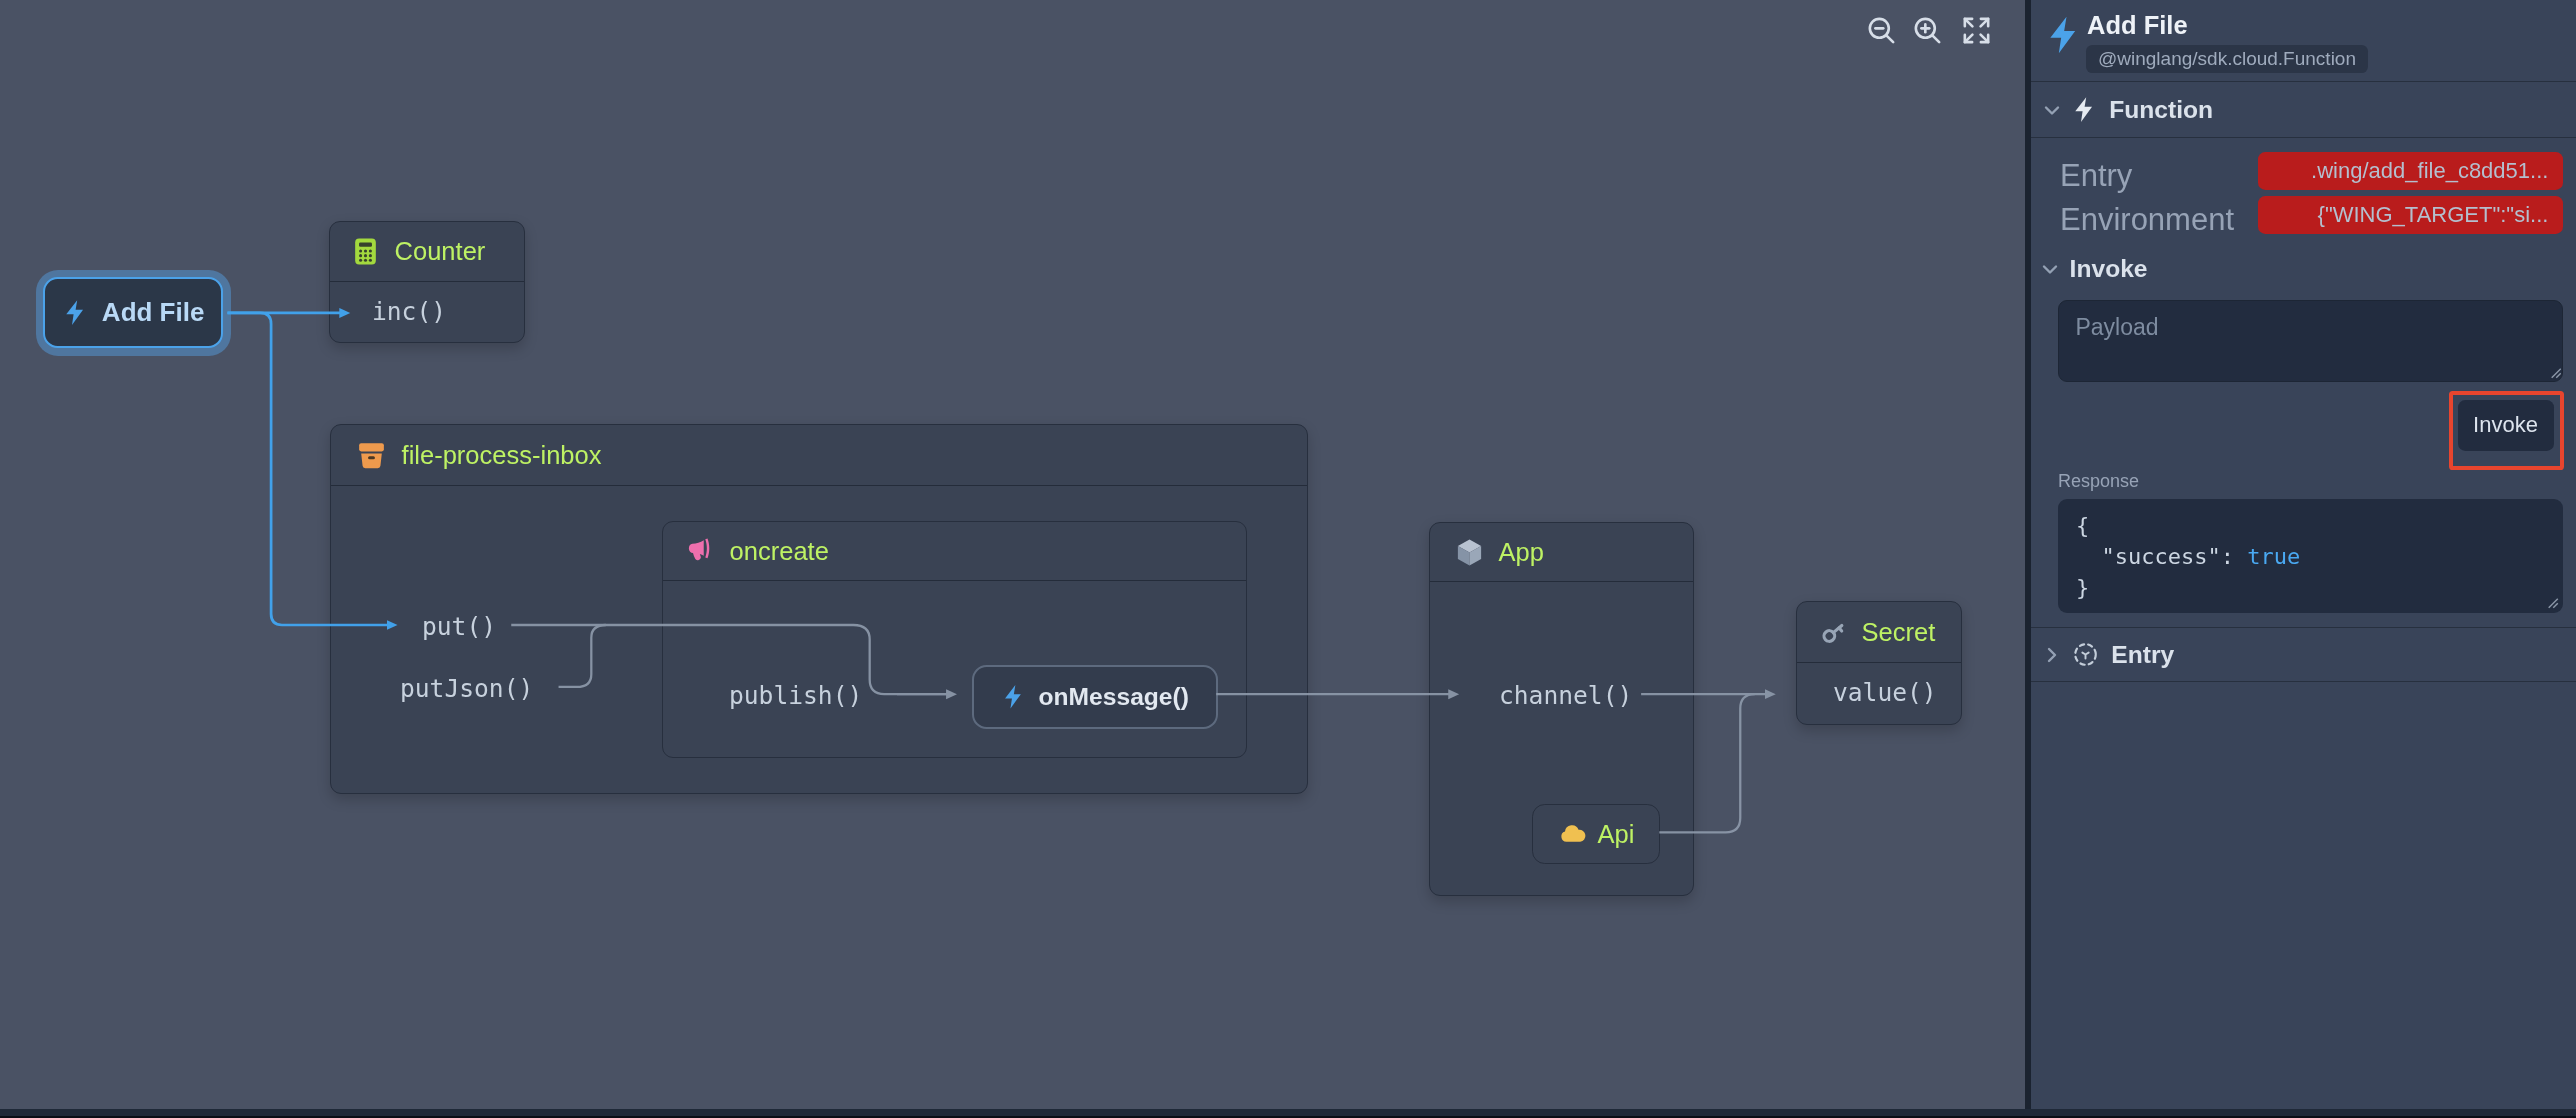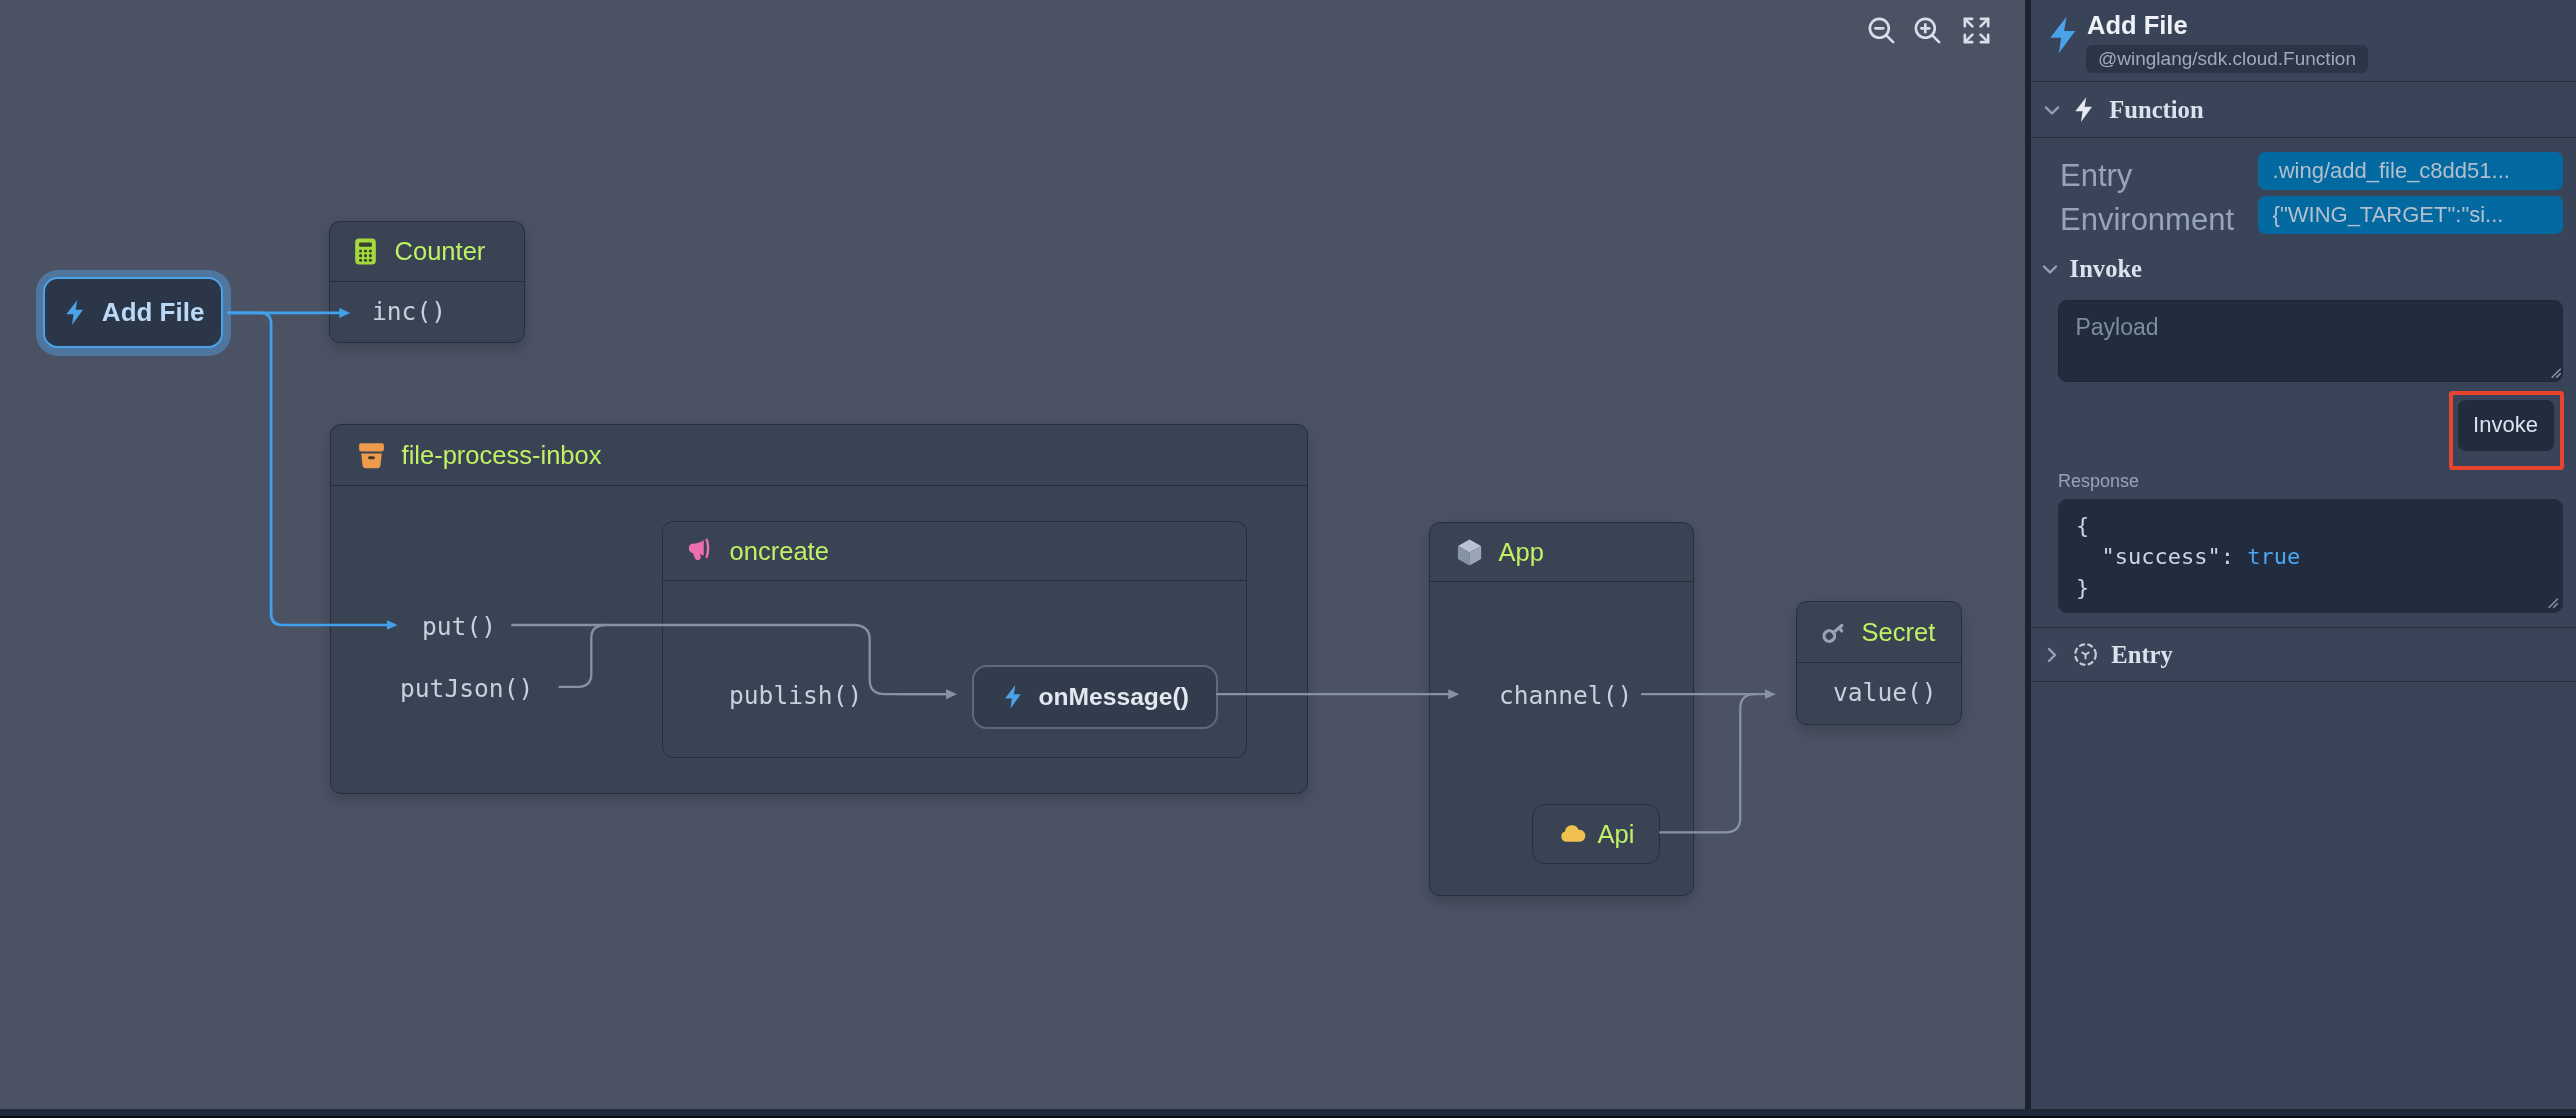--- a/index.html
+++ b/index.html
@@ -58,26 +58,26 @@
 
   
   .panel{position:absolute;left:2025px;top:0;width:551px;height:1109px;background:#394459;
          border-left:6.4px solid #1b2330;box-sizing:border-box;}
   .p-header{position:absolute;left:0;top:0;width:100%;height:82px;border-bottom:1.8px solid #27303f;box-sizing:border-box;}
   .p-title{position:absolute;left:56px;top:11px;font-size:25.5px;font-weight:bold;color:#eef2f7;}
   .p-badge{position:absolute;left:55px;top:45px;height:28px;line-height:28px;padding:0 12px;
            background:#2b3547;border-radius:6.4px;font-size:19px;color:#9fabbd;}
   .sec-header{position:absolute;left:0;width:100%;display:flex;align-items:center;box-sizing:border-box;
               border-bottom:1.8px solid #27303f;}
-  .sec-label{font-size:24.6px;font-weight:bold;color:#dbe2eb;font-family:Liberation Serif, serif;}
+  .sec-label{font-size:24.6px;font-weight:bold;color:#dbe2eb;}
   .chev{margin:0 0 0 9px;display:inline-flex;}
   .field-label{position:absolute;left:29px;font-size:31px;color:#97a3b6;}
-  .field-value{position:absolute;left:227px;width:305px;height:38px;line-height:38px;background:#0369a1;
+  .field-value{position:absolute;left:227px;width:305px;height:38px;line-height:38px;background:#b91c1c;
                border-radius:7.3px;font-size:22px;color:#b4bfce;padding:0 14.6px;box-sizing:border-box;
-               white-space:nowrap;overflow:hidden;}
+               white-space:nowrap;overflow:hidden;text-align:right;}
   .sub-header{position:absolute;left:7.3px;display:flex;align-items:center;gap:7.3px;}
   .payload{position:absolute;left:27px;top:300px;width:505px;height:82px;background:#222c3f;
            border:0.9px solid #1d2635;border-radius:9px;resize:none;box-sizing:border-box;
            font-size:23px;color:#ccd6e2;padding:12.7px 16.4px;font-family:"Liberation Sans",sans-serif;outline:none;}
   .payload::placeholder{color:#7e8ca0;}
   .invoke-hl{position:absolute;left:418px;top:391px;width:115px;height:79px;border:4.5px solid #e8452e;
              border-radius:3.6px;box-sizing:border-box;}
   .invoke-btn{position:absolute;left:4.5px;top:4.5px;width:96px;height:51px;background:#222c3f;border:none;
               border-radius:7.3px;font-size:22px;color:#dde4ee;cursor:pointer;font-family:"Liberation Sans",sans-serif;}
   .resp-label{position:absolute;left:27px;top:471px;font-size:18px;color:#97a3b6;}

